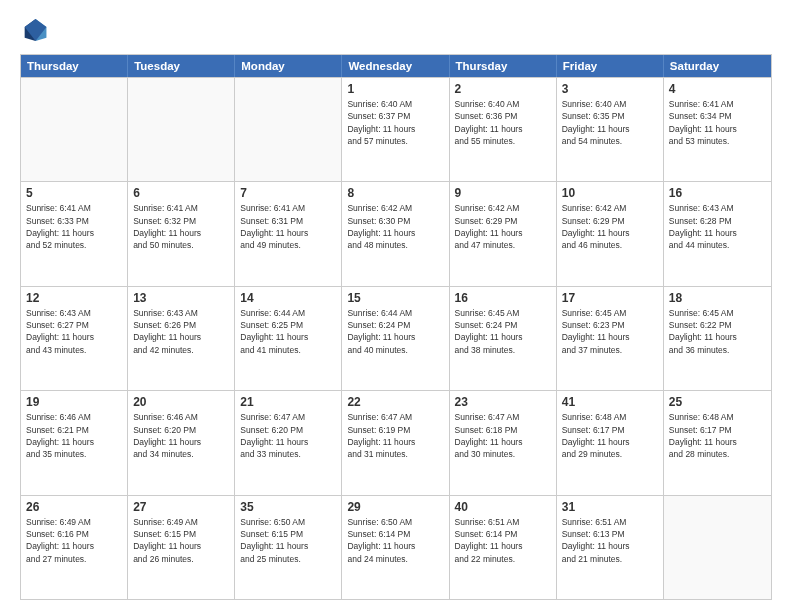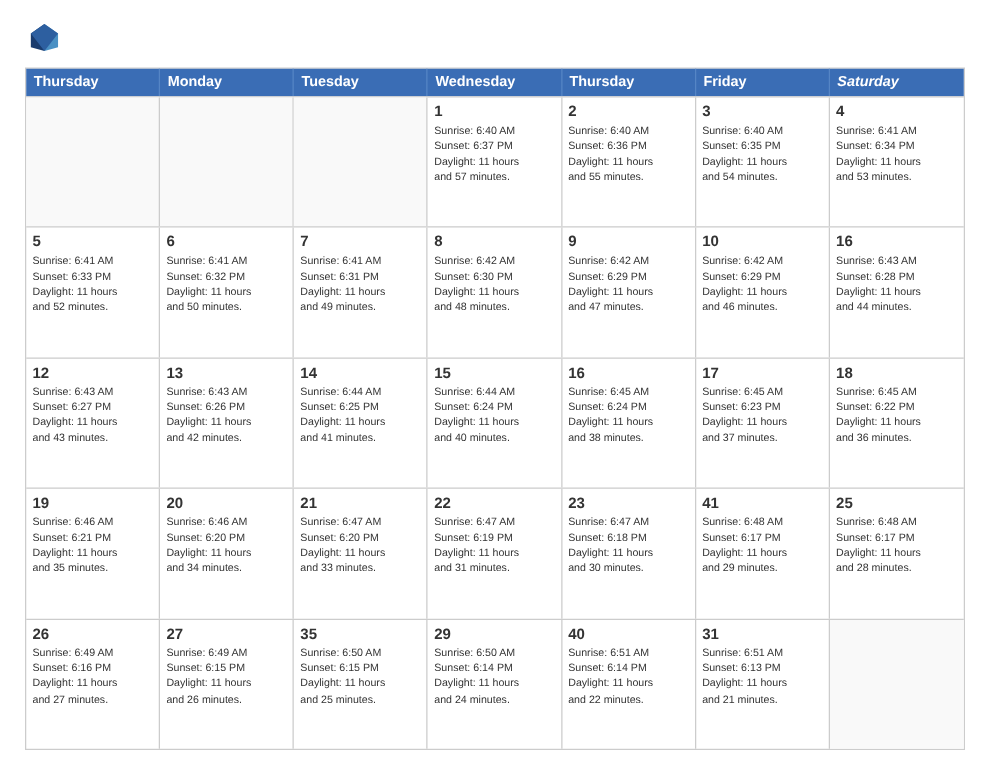--- a/index.html
+++ b/index.html
@@ -64,21 +64,21 @@
       background: #3a6db5;
     }
     .cal-header-cell {
       color: #fff;
       font-size: 11.5px;
       font-weight: bold;
       padding: 5px 6px;
       text-align: left;
       border-right: 1px solid #5585c5;
     }
-    .cal-header-cell:last-child { border-right: none; font-style: italic; }
+    .cal-header-cell:last-child { border-right: none; }
     .cal-body {
       display: flex;
       flex-direction: column;
       flex: 1;
     }
     .cal-row {
       display: grid;
       grid-template-columns: repeat(7, 1fr);
       flex: 1;
       border-top: 1px solid #ccc;
@@ -124,22 +124,22 @@
     </div>
     <div class="title-area">
       <div class="month-title"></div>
       <div class="location"></div>
     </div>
   </div>
 
   <div class="calendar">
     <div class="cal-header-row">
     <div class="cal-header-cell">Thursday</div>
+        <div class="cal-header-cell">Tuesday</div>
         <div class="cal-header-cell">Monday</div>
-        <div class="cal-header-cell">Tuesday</div>
         <div class="cal-header-cell">Wednesday</div>
         <div class="cal-header-cell">Thursday</div>
         <div class="cal-header-cell">Friday</div>
         <div class="cal-header-cell">Saturday</div>
       </div>
     <div class="cal-body">
     <div class="cal-row">
           <div class="cal-cell empty"></div>
           <div class="cal-cell empty"></div>
           <div class="cal-cell empty"></div>

